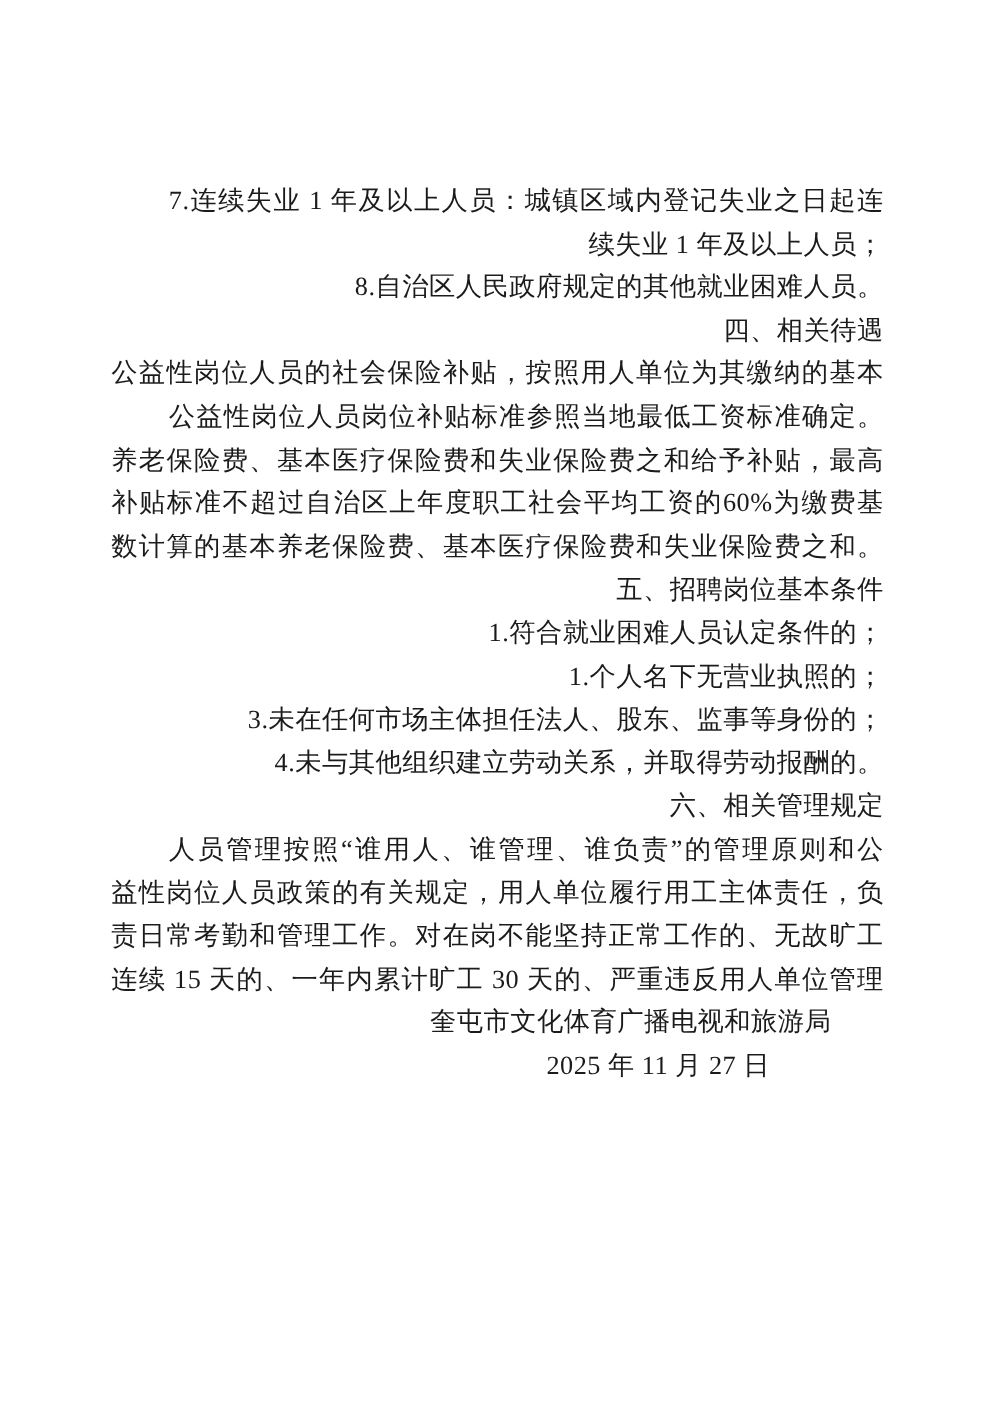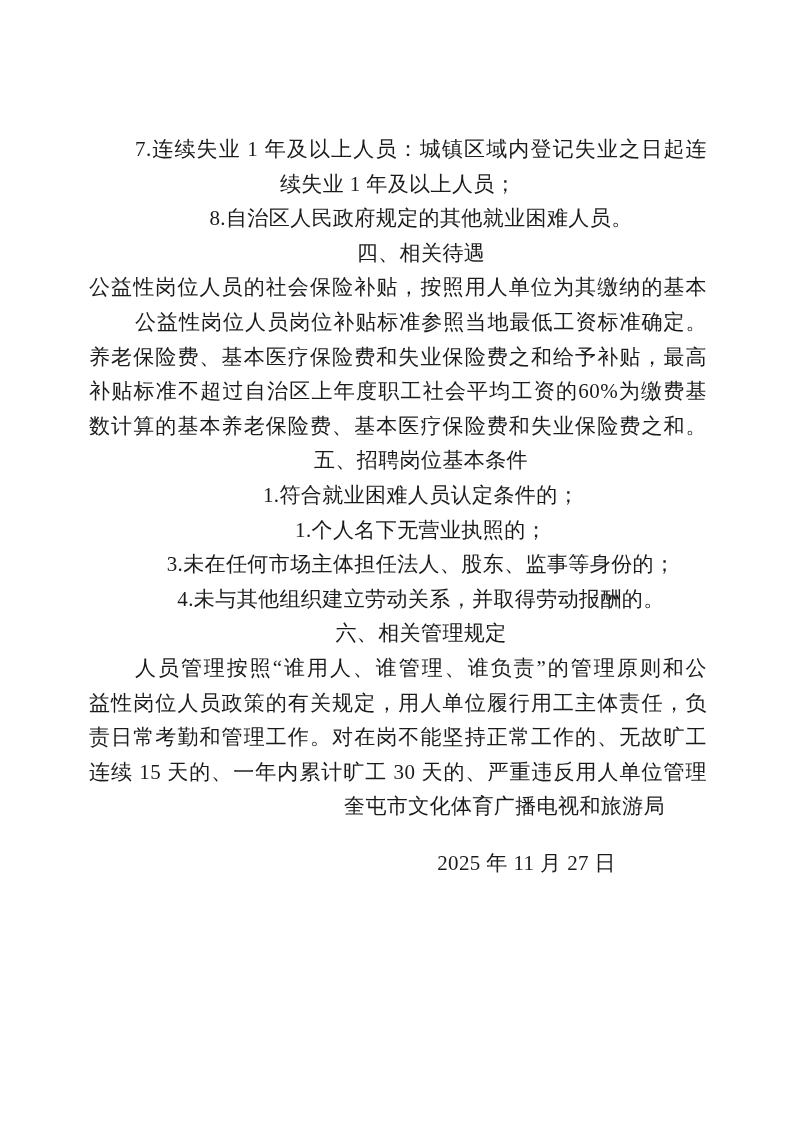--- a/index.html
+++ b/index.html
@@ -10,30 +10,30 @@
   .page {
     position: relative;
     width: 793px;
     height: 1122px;
     background: #ffffff;
     overflow: hidden;
     font-family: "Liberation Serif", "DejaVu Serif", serif;
   }
   .doc-body {
     position: absolute;
-    top: 132px;
+    top: 143px;
     left: 89px;
     width: 618px;
   }
   .doc-line {
     font-size: 21px;
     line-height: 34.6px;
     color: #1b1b1b;
     letter-spacing: 0.4px;
-    text-align: center;
+    text-align: right;
   }
   .doc-line.indent {
     text-indent: 46px;
   }
   .doc-line.justify {
     text-align: justify;
     text-align-last: justify;
     text-justify: inter-character;
   }
   .doc-line.right {
@@ -58,15 +58,15 @@
       <div class="doc-line indent">1.符合就业困难人员认定条件的；</div>
       <div class="doc-line indent">1.个人名下无营业执照的；</div>
       <div class="doc-line indent">3.未在任何市场主体担任法人、股东、监事等身份的；</div>
       <div class="doc-line indent">4.未与其他组织建立劳动关系，并取得劳动报酬的。</div>
       <div class="doc-line indent">六、相关管理规定</div>
       <div class="doc-line indent justify">人员管理按照“谁用人、谁管理、谁负责”的管理原则和公</div>
       <div class="doc-line justify">益性岗位人员政策的有关规定，用人单位履行用工主体责任，负</div>
       <div class="doc-line justify">责日常考勤和管理工作。对在岗不能坚持正常工作的、无故旷工</div>
       <div class="doc-line justify">连续 15 天的、一年内累计旷工 30 天的、严重违反用人单位管理</div>
       <div class="doc-line right" style="padding-right: 42px;">奎屯市文化体育广播电视和旅游局</div>
-      <div class="doc-line right" style="padding-right: 91px; margin-top: 22px;">2025 年 11 月 27 日</div>
+      <div class="doc-line right" style="padding-right: 91px;">2025 年 11 月 27 日</div>
     </div>
 </div>
 
 </body></html>

